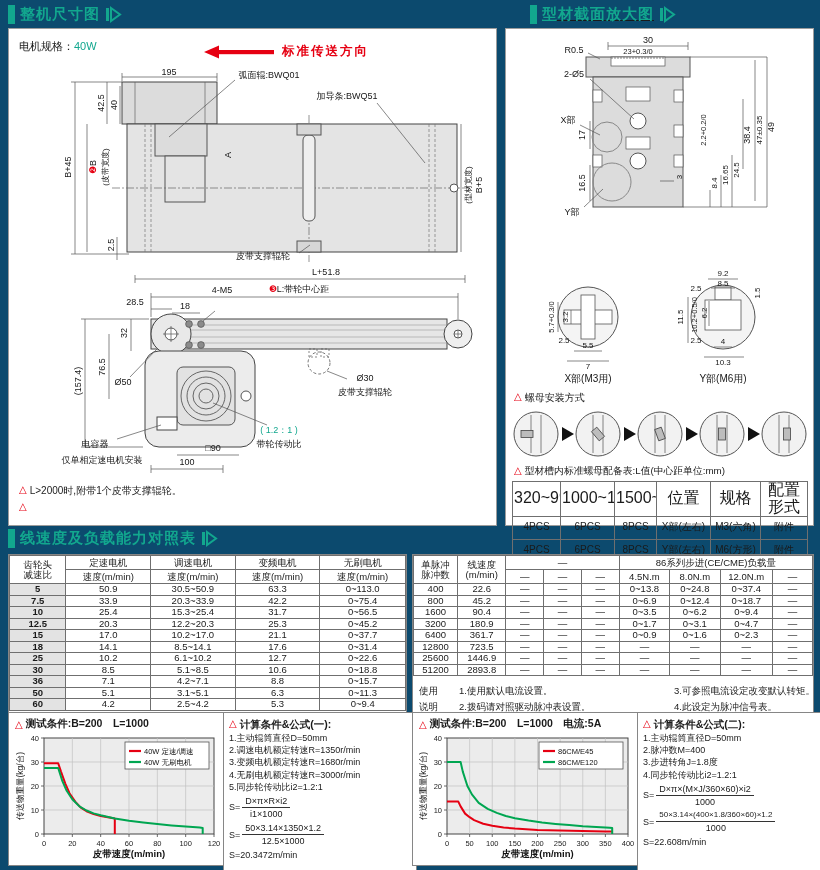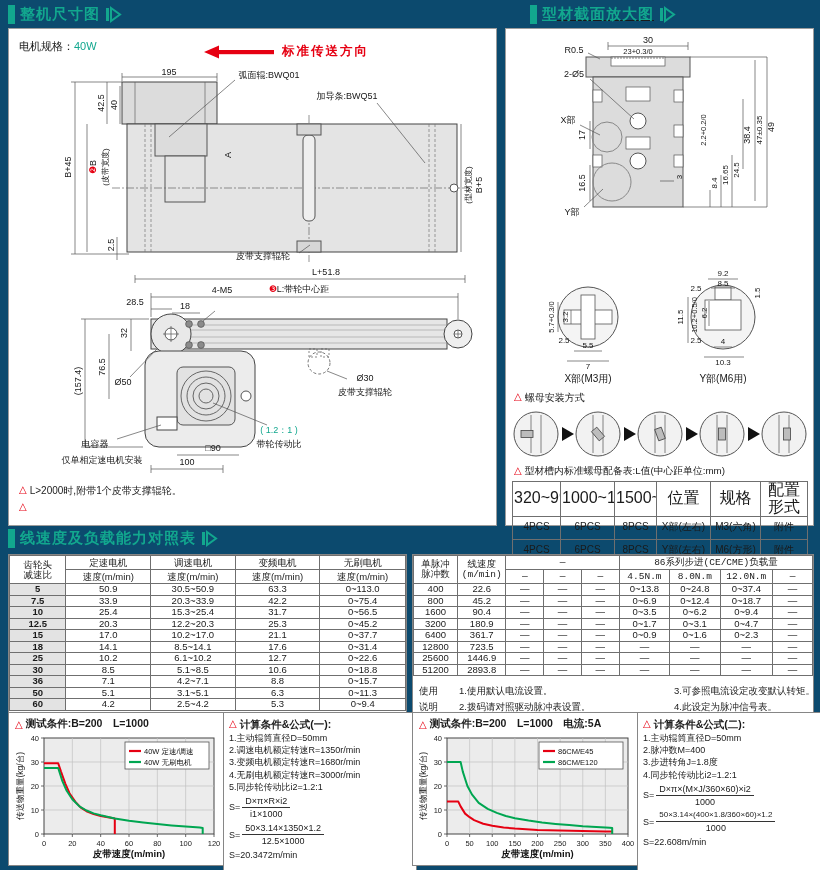--- a/index.html
+++ b/index.html
@@ -27,21 +27,21 @@
   .note-line{position:absolute;display:flex;align-items:flex-start;font-size:10px;color:#222;}
 
   table{border-collapse:collapse;table-layout:fixed;width:100%;}
   td,th{border:1px solid #6f6f6f;font-weight:normal;text-align:center;padding:0 1px;font-size:9.5px;line-height:1.05;overflow:hidden;}
   .tbl-title{display:flex;align-items:center;gap:5px;font-size:10.5px;padding:2px 4px;height:14px;}
   .sq{width:9px;height:9px;background:#18a78c;box-shadow:1.5px 1.5px 0 #0d7a66;flex:0 0 auto;}
   .t1 tbody td{height:10.5px;}
   .t1 tbody td:first-child{background:#e3e3e3;font-weight:bold;}
   .t1 thead th{height:13px;}
   .t2 tbody td{height:10.5px;}
-  .t2 thead th{height:13px;font-family:Liberation Mono, monospace;}
+  .t2 thead th{height:13px;}
   .nut-table th{height:22px;font-size:16px;}
   .nut-table td{height:22px;font-size:10px;}
 
   .notes-area{position:absolute;display:grid;grid-template-columns:40px 215px 1fr;font-size:9.5px;row-gap:3px;padding:3px 2px 0 6px;text-align:left;}
   .notes-area div{text-align:left;}
 
   .cond{display:flex;align-items:center;font-weight:bold;font-size:10.5px;padding:4px 4px 0 6px;}
   .chart-svg{display:block;margin:2px auto 0 auto;}
 
   .fbox{font-size:9px;line-height:1.35;padding:4px 5px;text-align:left;}

